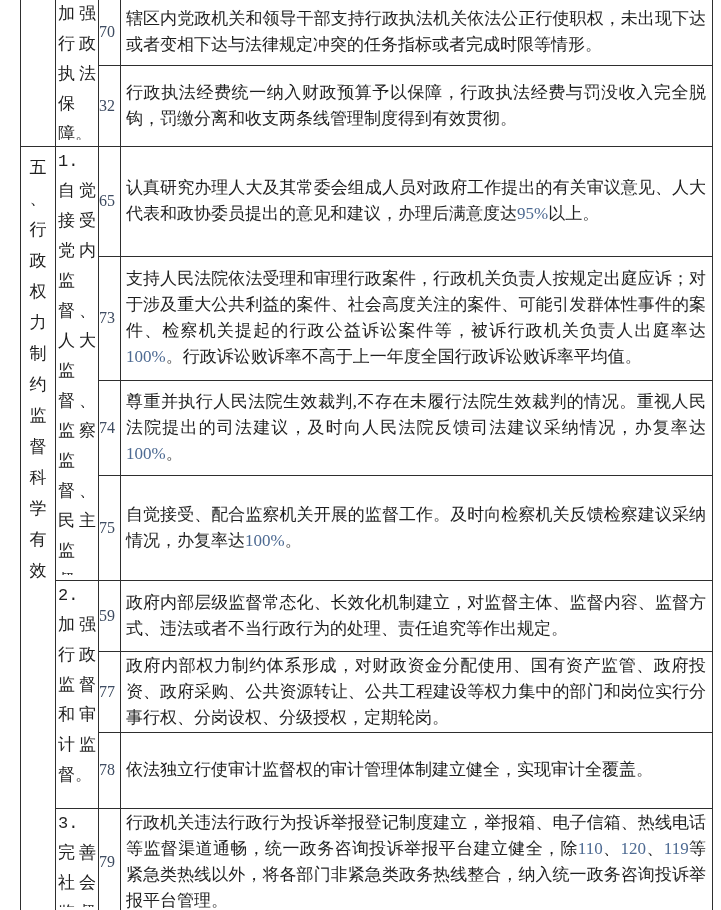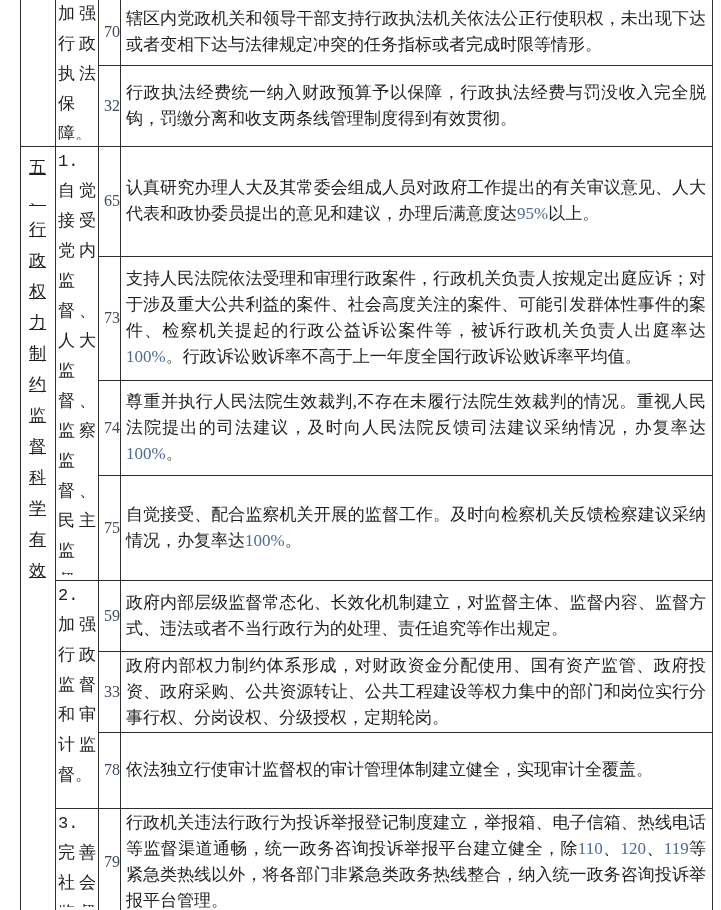--- a/index.html
+++ b/index.html
@@ -20,37 +20,37 @@
   
   tr.h65{height:65px;} tr.h81{height:81px;} tr.h110{height:110px;}
   tr.h124{height:124px;} tr.h95{height:95px;} tr.h105{height:105px;padding-left:16px;}
   tr.h71{height:71px;} tr.h78{height:78px;} tr.h76{height:76px;}
   tr.h105b{height:105px;}
 
   
   td.c-sec{vertical-align:top;}
   td.c-sec .sec-inner{
     padding:5px 8px;height:750px;overflow:hidden;
-    font-size:17px;line-height:31px;text-align:left;
-    line-break:anywhere;word-break:break-all;text-decoration:underline;
+    font-size:17px;line-height:31px;text-align:center;
+    line-break:anywhere;word-break:break-all;
   }
 
   
   td.c-sub{vertical-align:top;}
   td.c-sub .sub-inner{
     padding:0 2px;overflow:hidden;
     font-size:17px;line-height:30px;
     text-align:justify;text-align-last:left;font-family:Liberation Mono, monospace;
   }
   .sub-h140{height:140px;} .sub-h428{height:428px;}
   .sub-h220{height:220px;} .sub-h98{height:98px;}
 
   
   td.c-num{
-    text-align:right;vertical-align:middle;
+    text-align:left;vertical-align:middle;
     font-size:16px;color:#3d4b61;
   }
 
   
   td.c-text{
     vertical-align:middle;
     padding:1px 6px 1px 5px;
     font-size:17px;line-height:26px;
     text-align:justify;text-align-last:left;
   }
@@ -110,21 +110,21 @@
 
   <tr class="h71">
     <td class="c-sub" rowspan="3">
       <div class="sub-inner sub-h220">2. 加强行政监督和审计监督。</div>
     </td>
     <td class="c-num">59</td>
     <td class="c-text">政府内部层级监督常态化、长效化机制建立，对监督主体、监督内容、监督方式、违法或者不当行政行为的处理、责任追究等作出规定。</td>
   </tr>
 
   <tr class="h78">
-    <td class="c-num">33</td>
+    <td class="c-num">77</td>
     <td class="c-text">政府内部权力制约体系形成，对财政资金分配使用、国有资产监管、政府投资、政府采购、公共资源转让、公共工程建设等权力集中的部门和岗位实行分事行权、分岗设权、分级授权，定期轮岗。</td>
   </tr>
 
   <tr class="h76">
     <td class="c-num">78</td>
     <td class="c-text">依法独立行使审计监督权的审计管理体制建立健全，实现审计全覆盖。</td>
   </tr>
 
   <tr class="row-bottom h105b">
     <td class="c-sub">

